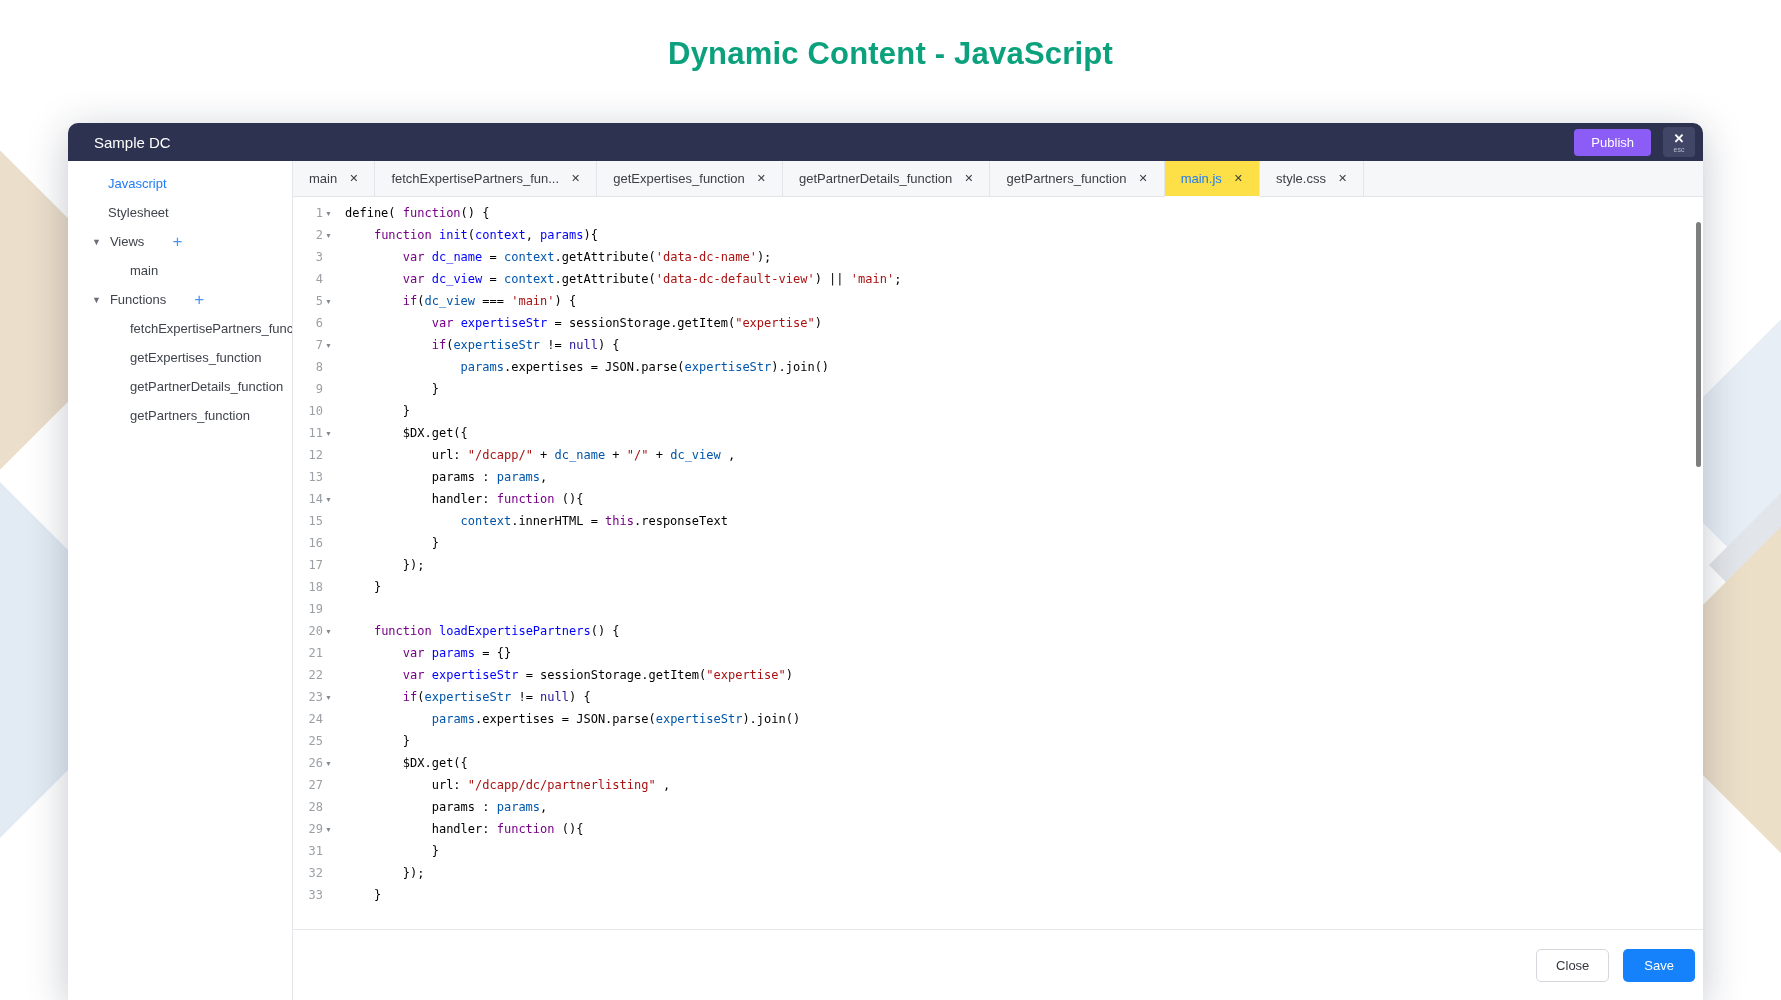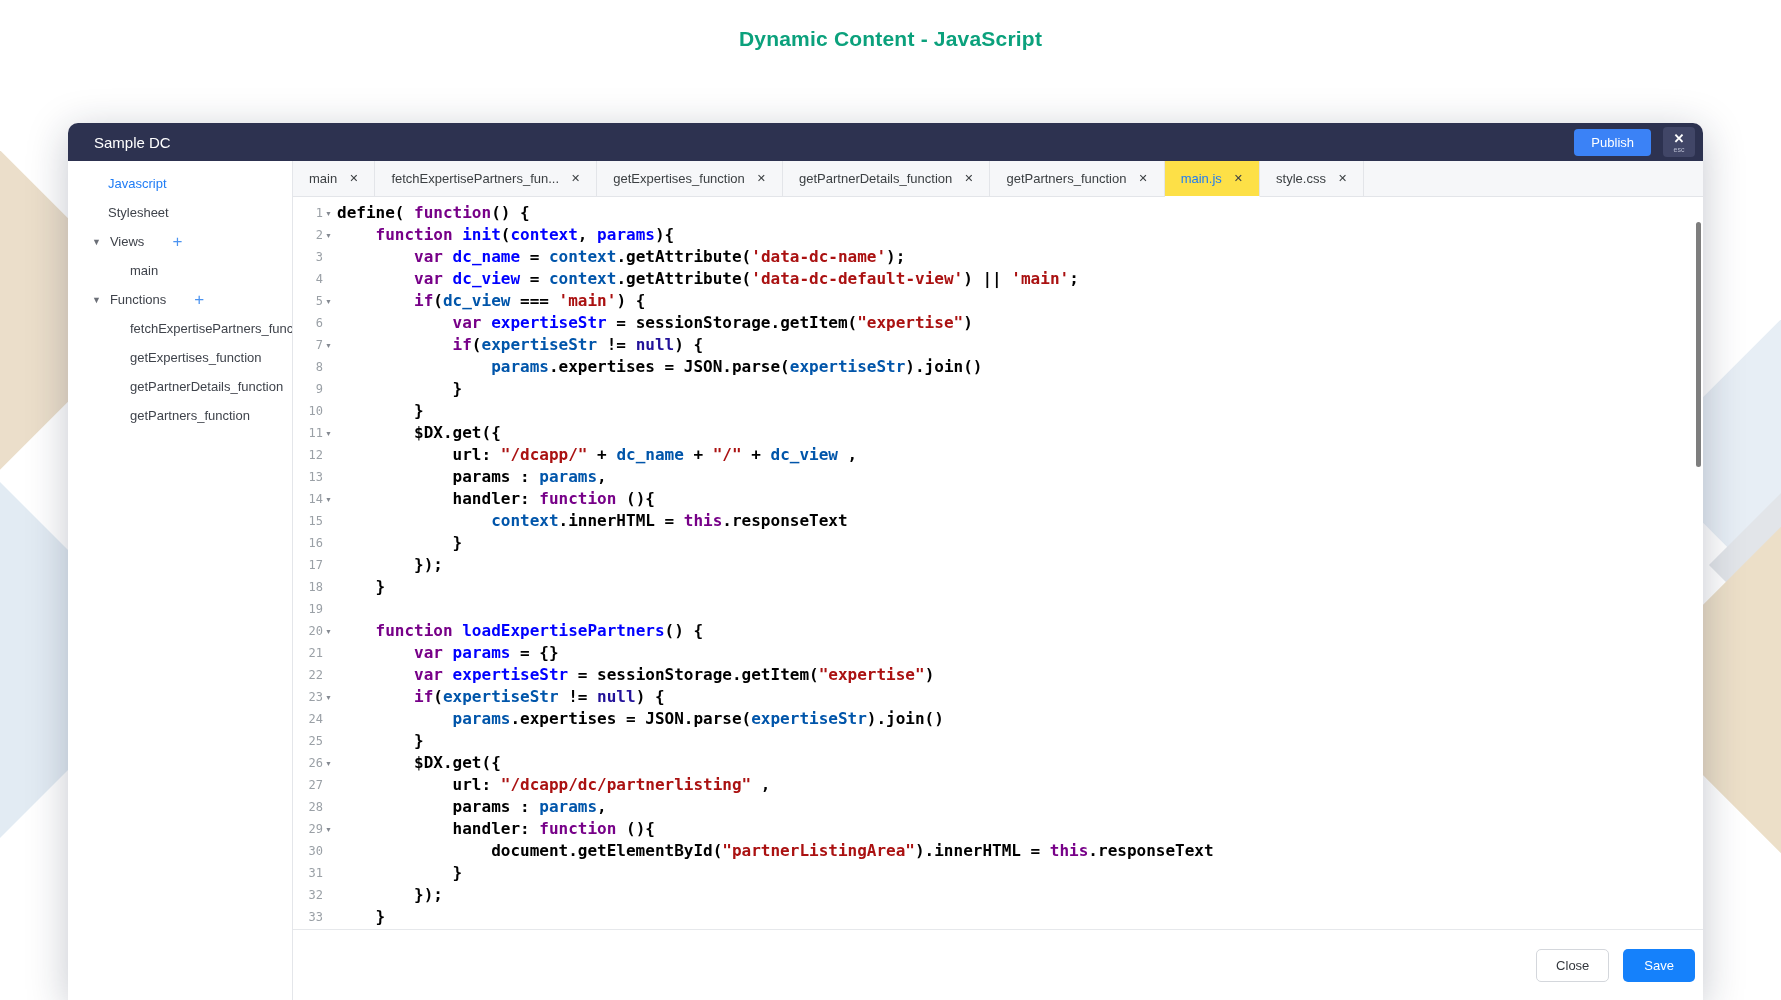--- a/index.html
+++ b/index.html
@@ -12,41 +12,41 @@
   }
   
   .deco { position:absolute; transform: rotate(45deg); z-index:0; }
   .deco-l-beige { width:240px; height:240px; left:-130px; top:190px;  background:#ebdeca; }
   .deco-l-blue  { width:280px; height:280px; left:-160px; top:520px;  background:#e2ebf3; }
   .deco-r-blue  { width:240px; height:240px; left:1690px; top:340px;  background:#e7eef5; }
   .deco-r-grey  { width:150px; height:150px; left:1740px; top:490px;  background:#e2e5e9; }
   .deco-r-beige { width:300px; height:300px; left:1680px; top:540px;  background:#ecdfc8; }
 
   .page-title {
-    position:absolute; top:27px; left:0; width:100%;
-    text-align:center; font-size:21px; font-weight:700;
+    position:absolute; top:36px; left:0; width:100%;
+    text-align:center; font-size:31px; font-weight:700;
     color:#0ba17c; letter-spacing:.2px; z-index:1;
   }
 
   .modal {
     position:absolute; left:68px; top:123px; width:1635px; height:877px;
     background:#fff; border-radius:10px 10px 0 0;
     box-shadow:0 8px 40px rgba(25,30,60,.25);
     display:flex; flex-direction:column; overflow:hidden; z-index:2;
   }
 
   
   .modal-header {
     flex:0 0 38px; background:#2d3250; display:flex; align-items:center;
     padding:0 8px 0 26px;
   }
   .modal-title { color:#ffffff; font-size:15px; }
   .header-spacer { flex:1; }
   .publish-btn {
-    background:#3b82f6; color:#fff; font-size:13px; border:none;
+    background:#8b5cf6; color:#fff; font-size:13px; border:none;
     border-radius:4px; padding:6px 17px; margin-right:12px; cursor:pointer;
     font-family:"Liberation Sans",sans-serif;
   }
   .esc-btn {
     width:32px; height:30px; background:#414667; border:none; border-radius:4px;
     color:#fff; display:flex; flex-direction:column; align-items:center;
     justify-content:center; line-height:1; cursor:pointer; padding:0;
     font-family:"Liberation Sans",sans-serif;
   }
   .esc-x { font-size:13px; font-weight:700; }
@@ -85,22 +85,22 @@
 
   
   .editor { position:relative; flex:0 0 733px; border-bottom:1px solid #e6e8eb;
     overflow:hidden; padding-top:5px; background:#fff; }
   .cm-line { display:flex; height:22px; }
   .gut { flex:0 0 44px; display:flex; justify-content:flex-end;
     align-items:center; padding-right:3px; }
   .ln { color:#9aa0a6; font-family:"DejaVu Sans Mono",monospace; font-size:12px; }
   .fold { width:11px; font-size:7px; color:#848991; text-align:center; }
   .code {
-    font-family:"DejaVu Sans Mono",monospace; font-size:16px; font-weight:700;
-    line-height:22px; white-space:pre; color:#000;
+    font-family:"DejaVu Sans Mono",monospace; font-size:12px; font-weight:400;
+    line-height:22px; white-space:pre; color:#000;margin-left:8px;
   }
   .tk-kw   { color:#770088; }
   .tk-def  { color:#0000ff; }
   .tk-v2   { color:#0055aa; }
   .tk-str  { color:#aa1111; }
   .tk-atom { color:#221199; }
   .tk-p    { color:#000000; }
   .scroll-thumb {
     position:absolute; right:2px; top:25px; width:5px; height:245px;
     background:#7e7e7e; border-radius:3px; cursor:pointer;
@@ -411,27 +411,20 @@
             </div>
             <div class="cm-line">
               <div class="gut">
                 <span class="ln">29</span>
                 <span class="fold">▼</span>
               </div>
               <span class="code"><span class="tk-p">            handler: </span><span class="tk-kw">function</span><span class="tk-p"> (){</span></span>
             </div>
             <div class="cm-line">
               <div class="gut">
-                <span class="ln">30</span>
-                <span class="fold"></span>
-              </div>
-              <span class="code"><span class="tk-p">                document.getElementById(</span><span class="tk-str">"partnerListingArea"</span><span class="tk-p">).innerHTML = </span><span class="tk-kw">this</span><span class="tk-p">.responseText</span></span>
-            </div>
-            <div class="cm-line">
-              <div class="gut">
                 <span class="ln">31</span>
                 <span class="fold"></span>
               </div>
               <span class="code"><span class="tk-p">            }</span></span>
             </div>
             <div class="cm-line">
               <div class="gut">
                 <span class="ln">32</span>
                 <span class="fold"></span>
               </div>

